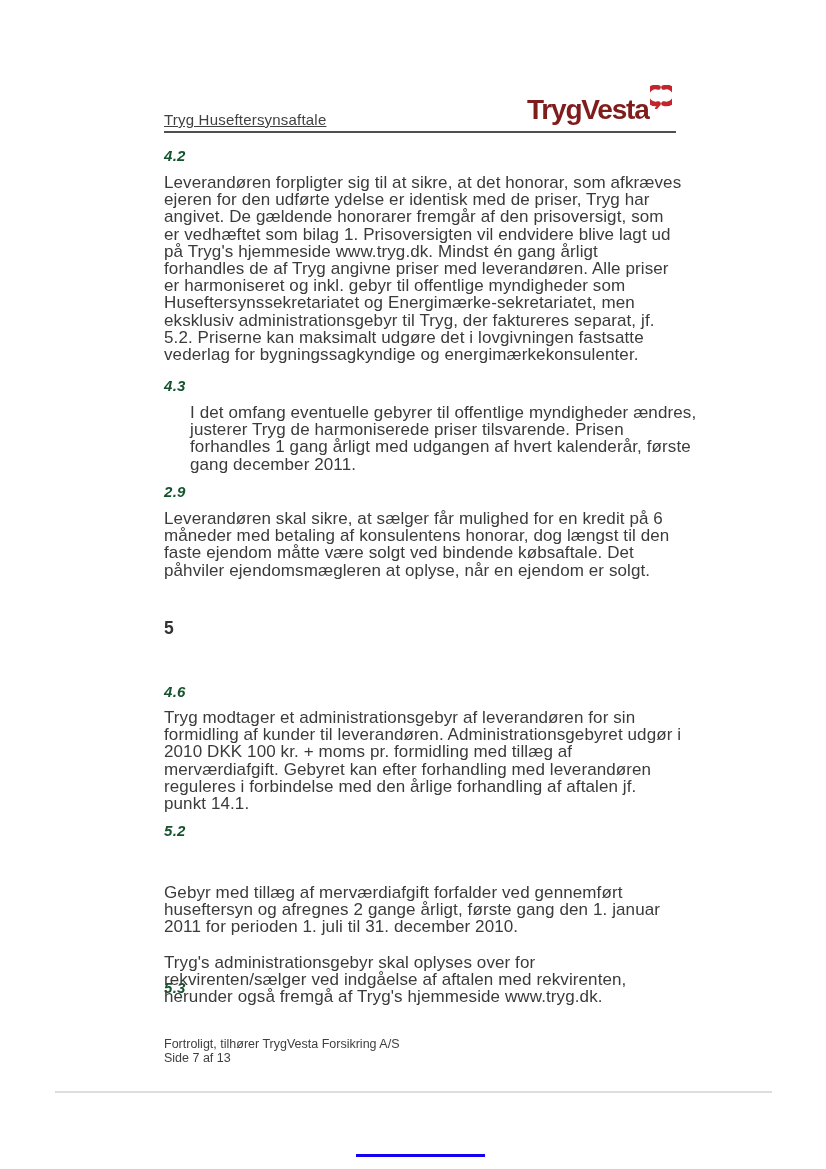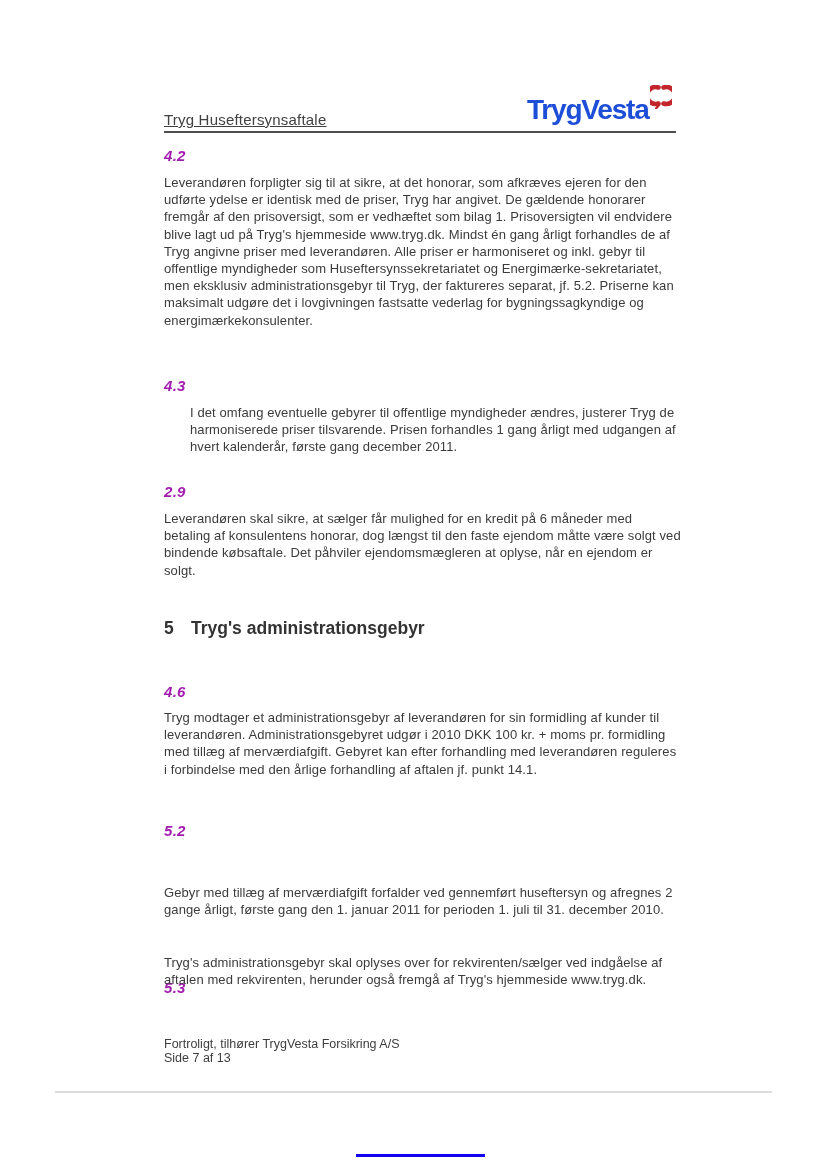--- a/index.html
+++ b/index.html
@@ -24,45 +24,45 @@
   .header-rule {
     left: 164px; top: 131px;
     width: 512px; height: 2px;
     background: #4f4f4f;
   }
   .logo-text {
     left: 527px; top: 94px;
     font-size: 28px;
     font-weight: 700;
     letter-spacing: -1.2px;
-    color: #1d4ed8;
+    color: #7f1d1d;
   }
   .logo-symbol { left: 650px; top: 85px; width: 22px; height: 24px; }
 
   
   .sec-num {
     left: 164px;
     font-size: 15px;
     font-weight: 700;
     font-style: italic;
-    color: #a21caf;
+    color: #14532d;
     letter-spacing: 0.3px;
   }
   .sec-42 { top: 147px; }
   .sec-43 { top: 377px; }
   .sec-44 { top: 483px; }
   .sec-51 { top: 683px; }
   .sec-52 { top: 822px; }
   .sec-53 { top: 979px; }
 
   
   .para {
     left: 164px;
     width: 518px;
-    font-size: 13px;
+    font-size: 17px;
     line-height: 17.2px;
     color: #3b3b3b;
     letter-spacing: 0.1px;
   }
   .p-42 { top: 174px; }
   .p-43 { top: 404px; margin-left: 26px; }
   .p-44 { top: 510px; }
   .p-51 { top: 709px; }
   .p-52 { top: 884px; }
   .p-53 { top: 954px; }
@@ -122,21 +122,20 @@
 <div class="abs para p-42">Leverandøren forpligter sig til at sikre, at det honorar, som afkræves ejeren for den udførte ydelse er identisk med de priser, Tryg har angivet. De gældende honorarer fremgår af den prisoversigt, som er vedhæftet som bilag 1. Prisoversigten vil endvidere blive lagt ud på Tryg's hjemmeside www.tryg.dk. Mindst én gang årligt forhandles de af Tryg angivne priser med leverandøren. Alle priser er harmoniseret og inkl. gebyr til offentlige myndigheder som Huseftersynssekretariatet og Energimærke-sekretariatet, men eksklusiv administrationsgebyr til Tryg, der faktureres separat, jf. 5.2. Priserne kan maksimalt udgøre det i lovgivningen fastsatte vederlag for bygningssagkyndige og energimærkekonsulenter.</div>
 
 <div class="abs sec-num sec-43">4.3</div>
 <div class="abs para p-43">I det omfang eventuelle gebyrer til offentlige myndigheder ændres, justerer Tryg de harmoniserede priser tilsvarende. Prisen forhandles 1 gang årligt med udgangen af hvert kalenderår, første gang december 2011.</div>
 
 <div class="abs sec-num sec-44">2.9</div>
 <div class="abs para p-44">Leverandøren skal sikre, at sælger får mulighed for en kredit på 6 måneder med betaling af konsulentens honorar, dog længst til den faste ejendom måtte være solgt ved bindende købsaftale. Det påhviler ejendomsmægleren at oplyse, når en ejendom er solgt.</div>
 
 <div class="abs chapter">
   <span class="num">5</span>
-  <span>Tryg's administrationsgebyr</span>
 </div>
 
 <div class="abs sec-num sec-51">4.6</div>
 <div class="abs para p-51">Tryg modtager et administrationsgebyr af leverandøren for sin formidling af kunder til leverandøren. Administrationsgebyret udgør i 2010 DKK 100 kr. + moms pr. formidling med tillæg af merværdiafgift. Gebyret kan efter forhandling med leverandøren reguleres i forbindelse med den årlige forhandling af aftalen jf. punkt 14.1.</div>
 
 <div class="abs sec-num sec-52">5.2</div>
 <div class="abs para p-52">Gebyr med tillæg af merværdiafgift forfalder ved gennemført huseftersyn og afregnes 2 gange årligt, første gang den 1. januar 2011 for perioden 1. juli til 31. december 2010.</div>
 
 <div class="abs sec-num sec-53">5.3</div>
 <div class="abs para p-53">Tryg's administrationsgebyr skal oplyses over for rekvirenten/sælger ved indgåelse af aftalen med rekvirenten, herunder også fremgå af Tryg's hjemmeside www.tryg.dk.</div>

